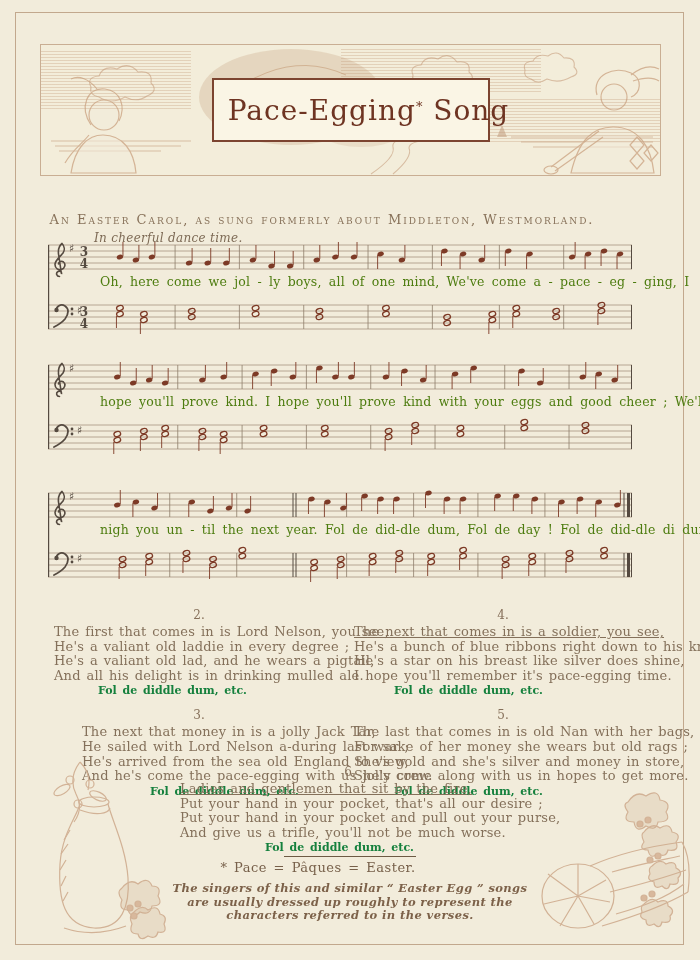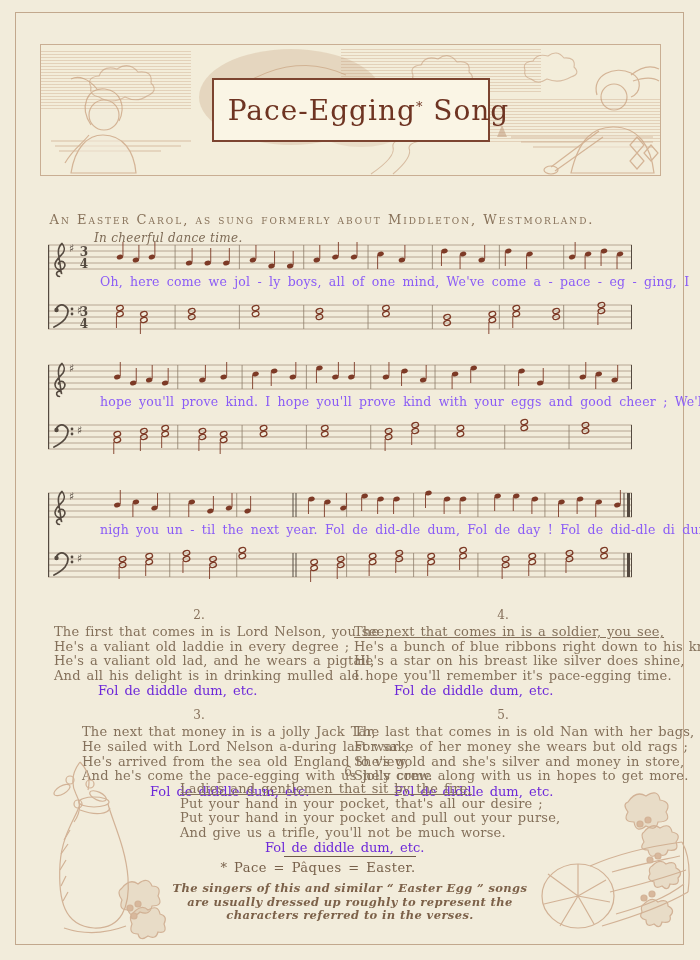--- a/index.html
+++ b/index.html
@@ -25,30 +25,30 @@
   .title-text sup { font-size:13px; vertical-align:9px; }
 
   
   .subtitle { position:absolute; left:0; top:212px; width:644px; text-align:center;
               font-variant:small-caps; letter-spacing:2px; font-size:13px; color:#877159; }
   .tempo { position:absolute; left:94px; top:231px; font-style:italic; font-size:12px;
            color:#7d6a55; letter-spacing:0.3px; }
 
   .system { position:absolute; left:48px; width:592px; height:110px; }
   .lyric { position:absolute; left:52px; right:2px; top:33px; height:18px;
-           text-align:center; font-size:12.5px; color:#8b5cf6; letter-spacing:0.2px;
+           text-align:center; font-size:12.5px; color:#4d7c0f; letter-spacing:0.2px;
            word-spacing:3px; white-space:nowrap; }
 
   
   .verse-col { position:absolute; }
   .verse { margin-bottom:10px; }
   .vnum { text-align:center; font-size:12px; color:#86705a; margin-bottom:3px; }
   .vline { font-size:13px; line-height:14.6px; color:#84705a; letter-spacing:0.2px;
            word-spacing:1.5px; white-space:nowrap; }
-  .vref { font-size:13px; line-height:15px; color:#6d28d9; word-spacing:2px; }
+  .vref { font-size:11px; line-height:15px; color:#15803d; word-spacing:2px;font-weight:bold; }
 
   .footnote-rule { position:absolute; left:284px; top:856px; width:132px;
                    border-top:1.2px solid #6d5a44; }
   .footnote { position:absolute; left:0; top:860px; width:636px; text-align:center;
               font-size:13px; color:#77604a; letter-spacing:0.5px; word-spacing:2px; }
   .ed-note { position:absolute; left:0; top:882px; width:700px; text-align:center;
              font-style:italic; font-size:11.5px; line-height:13.5px; color:#7c6149;
              letter-spacing:0.4px; font-weight:bold; }
 
   .corner-art { position:absolute; }

